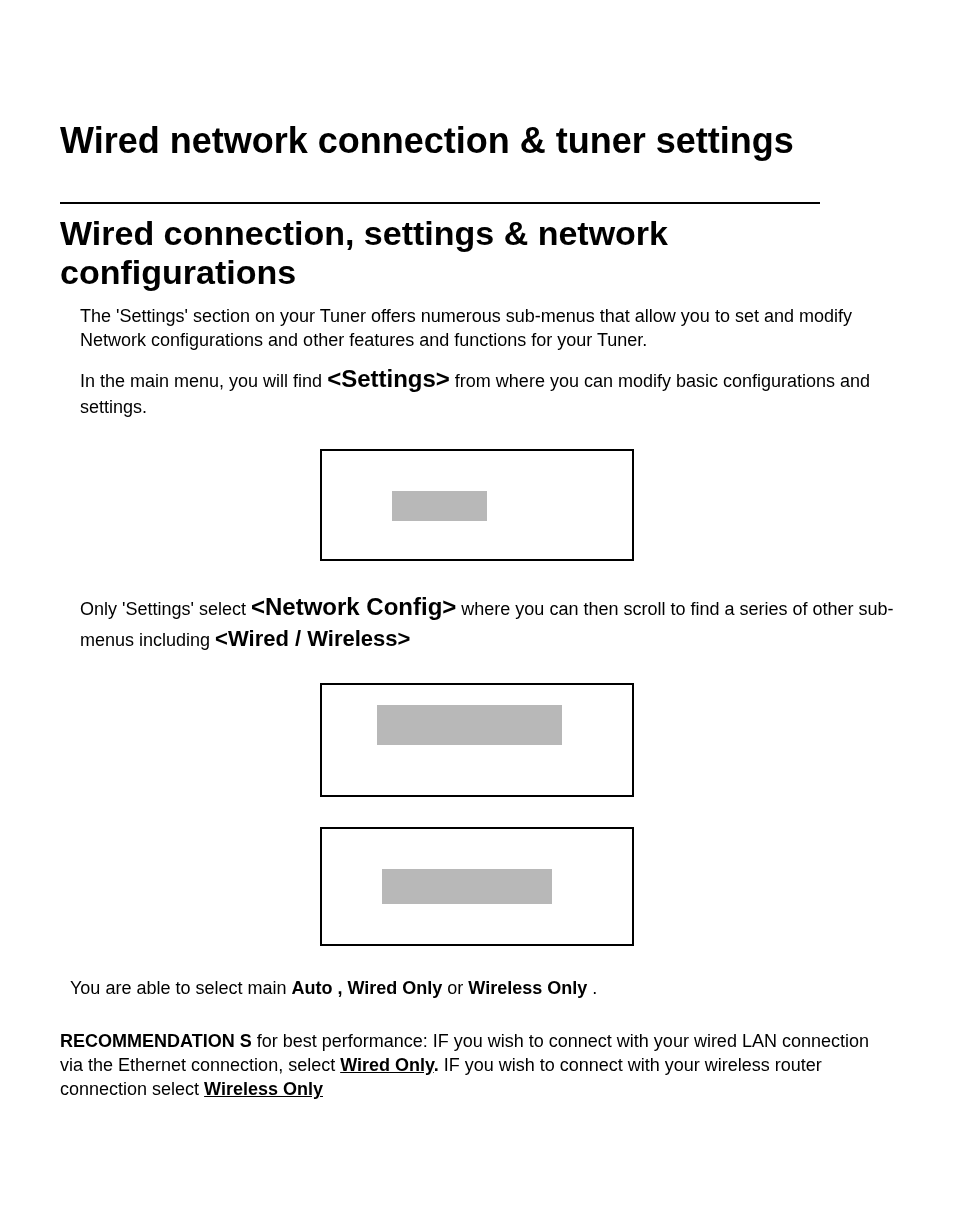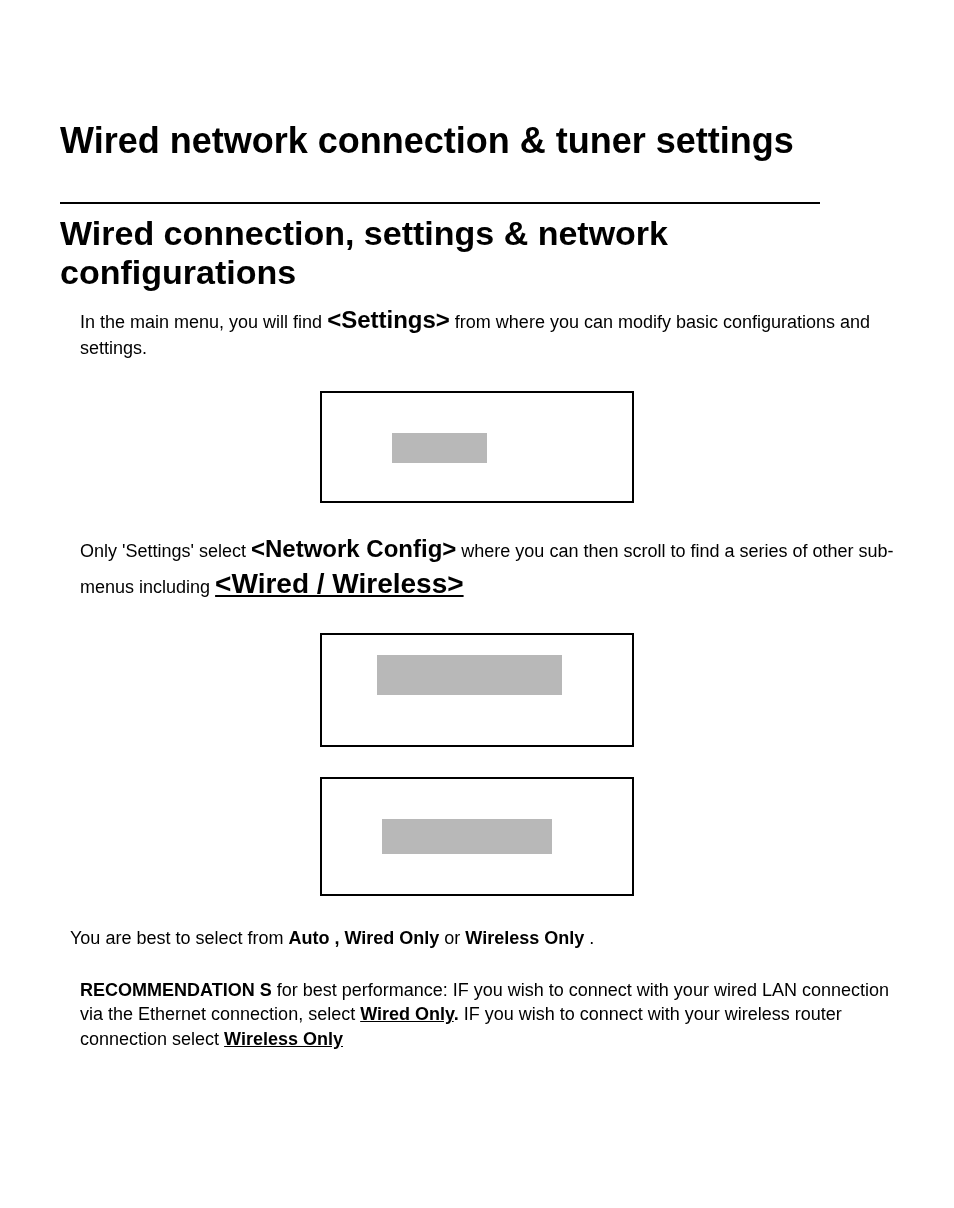--- a/index.html
+++ b/index.html
@@ -37,22 +37,21 @@
   }
   .body-text {
     margin: 0 0 10px 0;
   }
   .kw-big {
     font-weight: bold;
     font-size: 24px;
   }
   .kw-mid {
     font-weight: bold;
-    font-size: 28px;
-    text-decoration: underline;
+    font-size: 22px;
   }
   .bold { font-weight: bold; }
   .uline { text-decoration: underline; }
 
   .figure-wrap {
     display: flex;
     justify-content: center;
     margin: 30px 0 30px 0;
   }
   .figure {
@@ -69,35 +68,35 @@
     background: #b8b8b8;
   }
   .g1 { left: 70px; top: 40px; width: 95px; height: 30px; }
   .g2 { left: 55px; top: 20px; width: 185px; height: 40px; }
   .g3 { left: 60px; top: 40px; width: 170px; height: 35px; }
 
   .select-line-wrap {
     margin-left: 10px;
   }
   .rec-block {
-    margin-left: 20px;
     font-size: 18px;
     line-height: 1.35;
     margin-top: 28px;
   }
 </style>
 </head>
 <body>
 
 <div class="page">
   <h1>Wired network connection &amp; tuner settings</h1>
   <hr class="rule">
   <h2>Wired connection, settings &amp; network configurations</h2>
 
   <div class="body-block">
+    <p class="body-text">The 'Settings' section on your Tuner offers numerous sub-menus that allow you to set and modify Network configurations and other features and functions for your Tuner.</p>
 
     <p class="body-text">
       <span>In the main menu, you will find </span>
       <span class="kw-big">&lt;Settings&gt;</span>
       <span>  from where you can modify basic configurations and settings.</span>
     </p>
   </div>
 
   <div class="figure-wrap">
     <div class="figure fig1">
@@ -122,21 +121,21 @@
 
 
   <div class="figure-wrap">
     <div class="figure fig3">
       <div class="gray-bar g3"></div>
     </div>
   </div>
 
   <div class="body-block select-line-wrap">
     <p class="body-text">
-      <span>You are best to select from </span>
+      <span>You are able to select main </span>
       <span class="bold">Auto , Wired  Only</span>
       <span> or </span>
       <span class="bold">Wireless Only</span>
       <span>.</span>
     </p>
   </div>
 
   <div class="rec-block">
     <p class="body-text">
       <span class="bold">RECOMMENDATION S</span>

